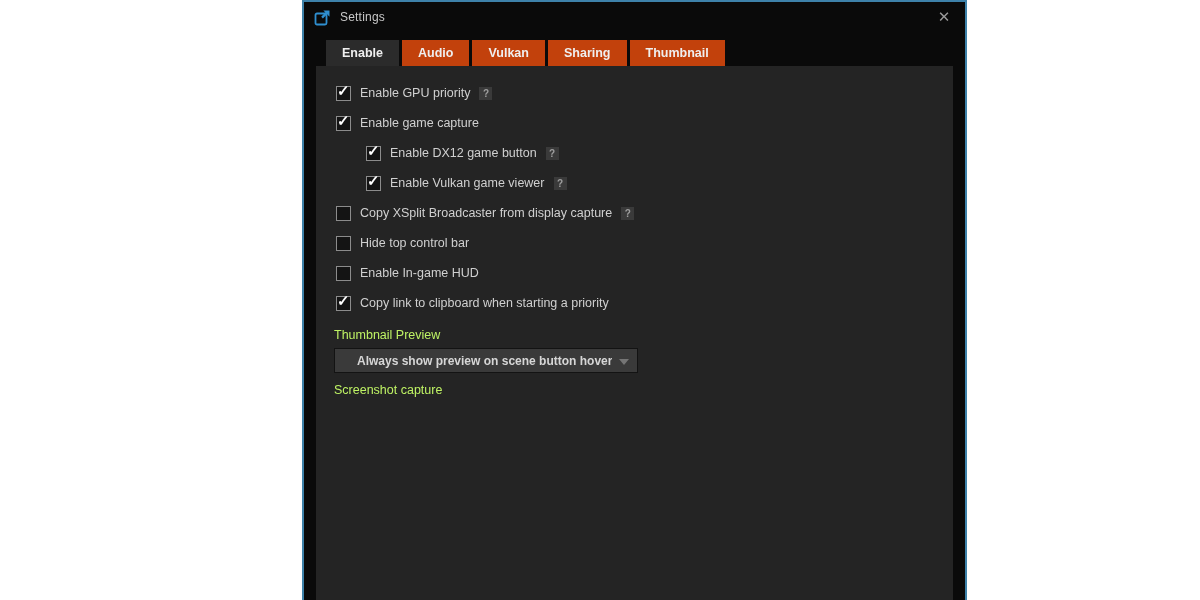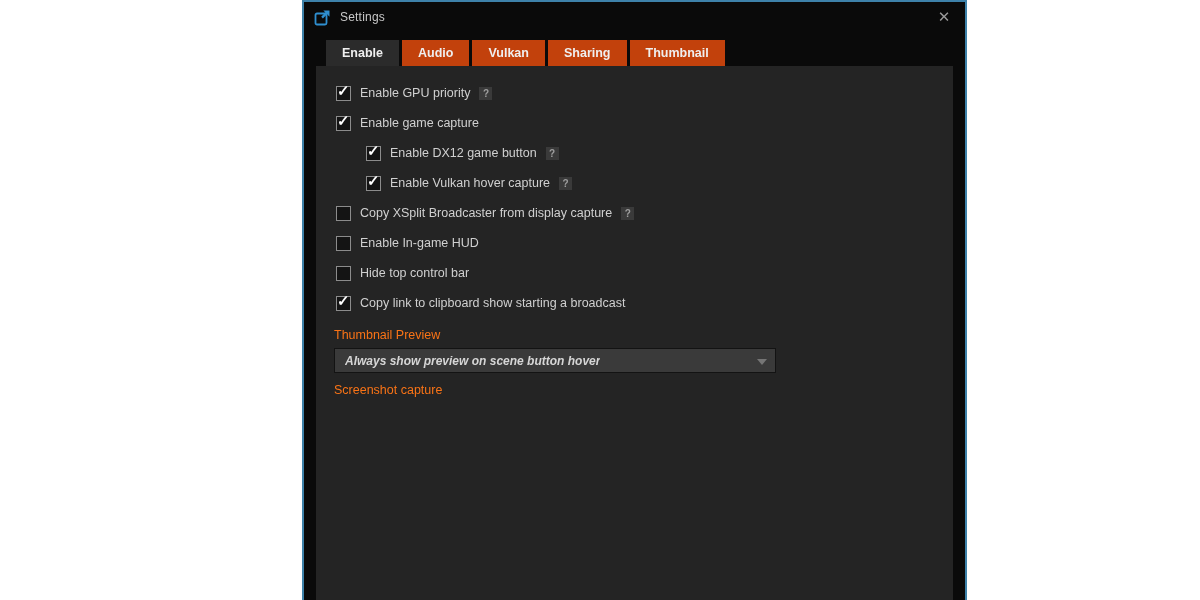--- a/index.html
+++ b/index.html
@@ -35,24 +35,24 @@
   .box { width: 15px; height: 15px; background: #141414; border: 1px solid #8c8c8c;
     position: relative; flex: 0 0 auto; }
   .box .mark { display: none; position: absolute; left: 0px; top: -4px; color: #ffffff;
     font-size: 15px; font-weight: bold; line-height: 1; }
   .box.checked .mark { display: block; }
   .cb-label { color: #d0d0d0; font-size: 12.5px; margin-left: 9px; }
   .help { width: 13px; height: 13px; background: #3a3a3a; color: #9e9e9e; font-size: 10px;
     font-weight: bold; display: flex; align-items: center; justify-content: center;
     margin-left: 9px; flex: 0 0 auto; }
 
-  .section-label { color: #f97316; font-size: 12.5px; margin: 10px 0 6px 18px; }
-  .dropdown { width: 442px; height: 25px; margin-left: 18px; background: #3a3a3a;
-    border: 1px solid #131313; display: flex; align-items: center; padding: 0 10px;
-    position: relative; font-style: italic; }
+  .section-label { color: #bef264; font-size: 12.5px; margin: 10px 0 6px 18px; }
+  .dropdown { width: 304px; height: 25px; margin-left: 18px; background: #3a3a3a;
+    border: 1px solid #131313; display: flex; align-items: center; padding: 0 22px;
+    position: relative; }
   .dd-value { color: #d6d6d6; font-size: 12px; font-weight: 600; white-space: nowrap;
     overflow: hidden; }
   .dd-arrow { position: absolute; right: 8px; top: 10px; width: 0; height: 0;
     border-left: 5px solid transparent; border-right: 5px solid transparent;
     border-top: 6px solid #757575; }
 </style>
 </head>
 <body>
 
 <div class="dialog">
@@ -97,47 +97,47 @@
           <span class="mark">✓</span>
         </span>
       <span class="cb-label">Enable DX12 game button</span>
       <span class="help">?</span>
     </div>
 
     <div class="cb-row indent">
       <span class="box checked">
           <span class="mark">✓</span>
         </span>
-      <span class="cb-label">Enable Vulkan hover capture</span>
+      <span class="cb-label">Enable Vulkan game viewer</span>
       <span class="help">?</span>
     </div>
 
     <div class="cb-row">
       <span class="box"></span>
       <span class="cb-label">Copy XSplit Broadcaster from display capture</span>
       <span class="help">?</span>
     </div>
 
     <div class="cb-row">
       <span class="box"></span>
-      <span class="cb-label">Enable In-game HUD</span>
+      <span class="cb-label">Hide top control bar</span>
 
     </div>
 
     <div class="cb-row">
       <span class="box"></span>
-      <span class="cb-label">Hide top control bar</span>
+      <span class="cb-label">Enable In-game HUD</span>
 
     </div>
 
     <div class="cb-row">
       <span class="box checked">
           <span class="mark">✓</span>
         </span>
-      <span class="cb-label">Copy link to clipboard show starting a broadcast</span>
+      <span class="cb-label">Copy link to clipboard when starting a priority</span>
 
     </div>
 
 
     <div class="section-label">Thumbnail Preview</div>
     <div class="dropdown">
       <span class="dd-value">Always show preview on scene button hover</span>
       <span class="dd-arrow"></span>
     </div>
 

